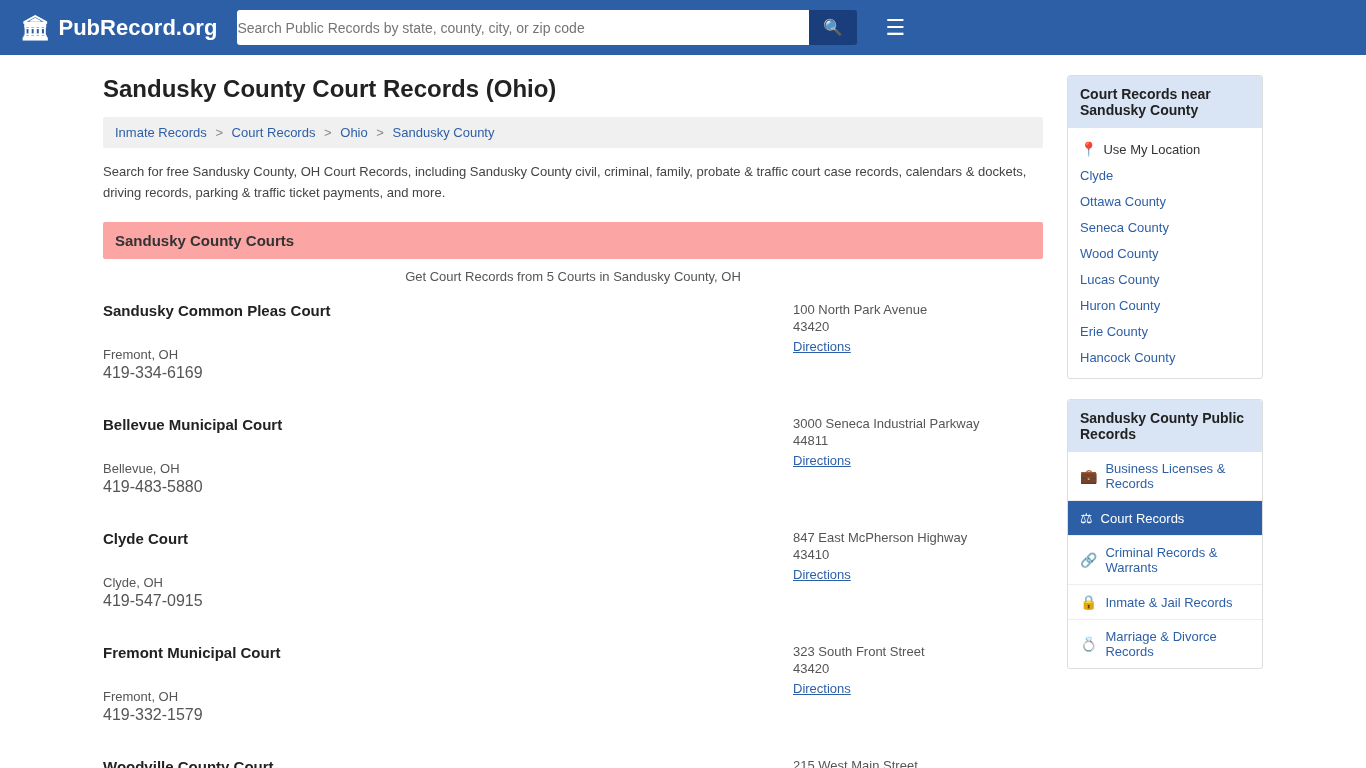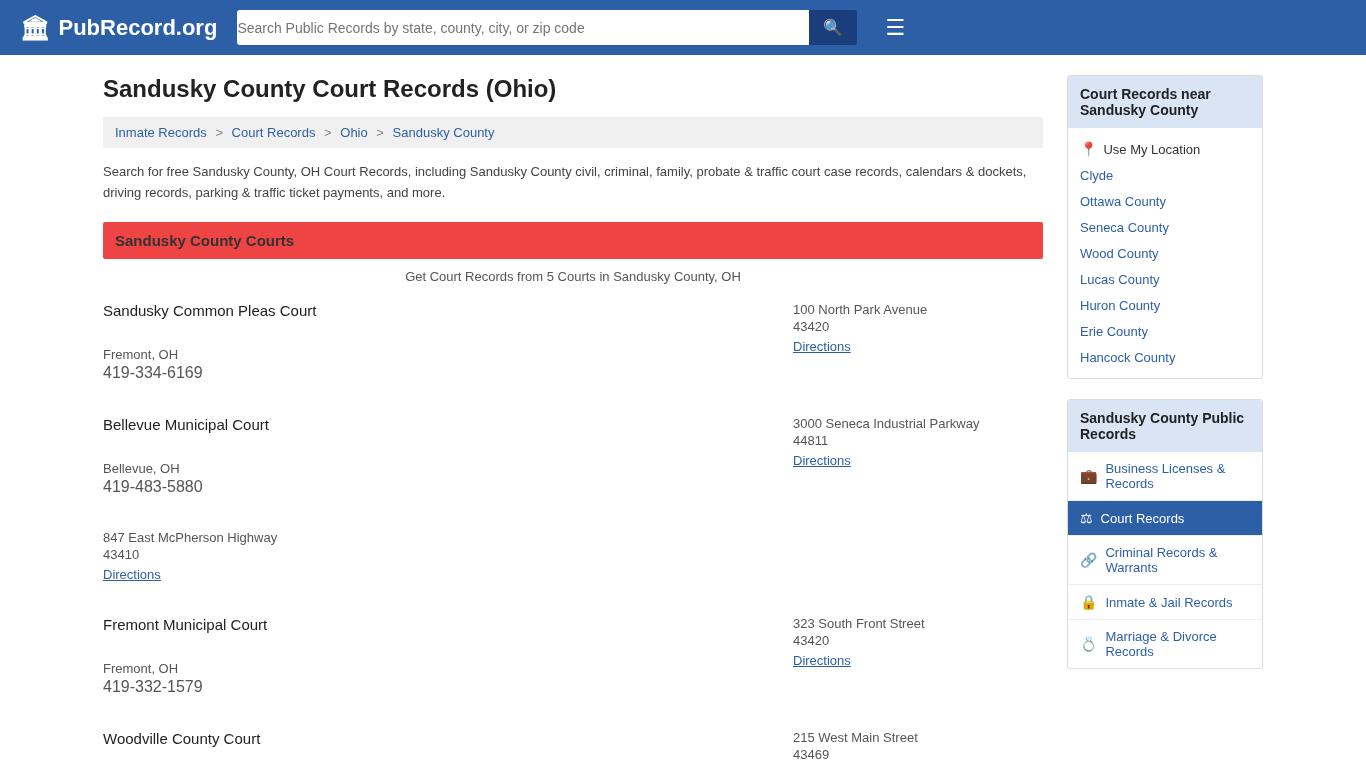--- a/index.html
+++ b/index.html
@@ -94,21 +94,21 @@
     }
 
     .description {
       font-size: 13px;
       color: #444;
       margin-bottom: 18px;
       line-height: 1.6;
     }
 
     .section-header {
-      background: #ef4444;
+      background: #fca5a5;
       padding: 10px 12px;
       font-weight: bold;
       font-size: 15px;
       margin-bottom: 10px;
       border-radius: 2px;
     }
 
     .section-sub {
       font-size: 13px;
       color: #555;
@@ -119,21 +119,21 @@
     .court-entry {
       display: flex;
       justify-content: space-between;
       margin-bottom: 24px;
       padding-bottom: 10px;
     }
     .court-left { flex: 1; }
     .court-right { width: 250px; text-align: left; }
 
     .court-name {
-      font-weight: normal;
+      font-weight: bold;
       font-size: 15px;
       color: #222;
       margin-bottom: 2px;
     }
     .court-city {
       color: #555;
       font-size: 13px;
       margin-bottom: 2px;
       margin-top: 28px;
     }
@@ -303,20 +303,25 @@
       <div class="court-city">Bellevue, OH</div>
       <div class="court-phone">419-483-5880</div>
     </div>
     <div class="court-right">
       <div class="court-address">3000 Seneca Industrial Parkway</div>
       <div class="court-zip">44811</div>
       <a class="directions-link" href="#">Directions</a>
     </div>
   </div>
         <div class="court-entry">
+    <div class="court-left">
+      <div class="court-name">Clyde Court</div>
+      <div class="court-city">Clyde, OH</div>
+      <div class="court-phone">419-547-0915</div>
+    </div>
     <div class="court-right">
       <div class="court-address">847 East McPherson Highway</div>
       <div class="court-zip">43410</div>
       <a class="directions-link" href="#">Directions</a>
     </div>
   </div>
         <div class="court-entry">
     <div class="court-left">
       <div class="court-name">Fremont Municipal Court</div>
       <div class="court-city">Fremont, OH</div>

